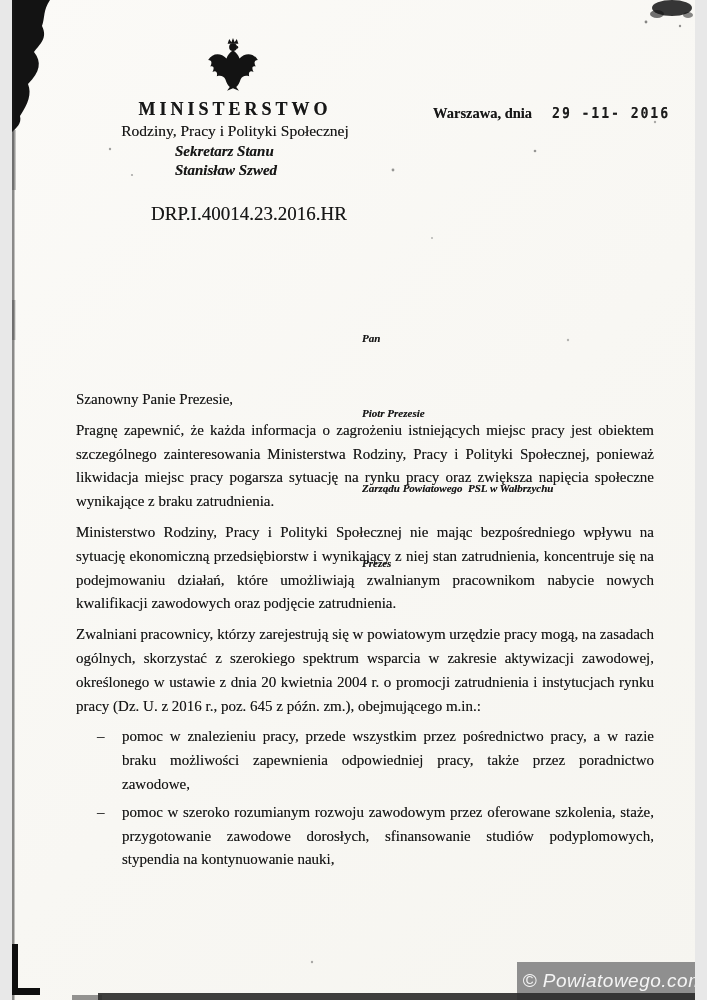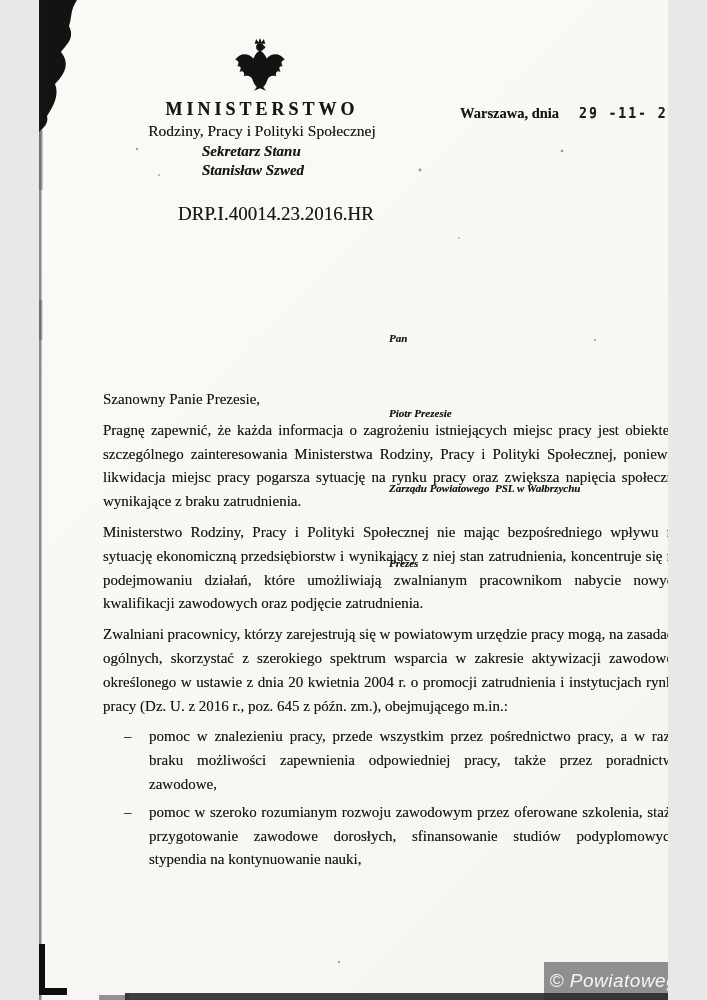--- a/index.html
+++ b/index.html
@@ -1,18 +1,18 @@
 <!DOCTYPE html>
 <html lang="pl"><head>
 <meta charset="utf-8">
 <style>
   html,body{margin:0;padding:0;background:#e8e8e8;}
   .page{
     position:relative;
-    width:629px;height:1000px;
+    width:683px;height:1000px;
     margin:0 auto;
     background:linear-gradient(135deg,#fbfaf7 0%,#f8f7f3 55%,#f6f5f0 100%);
     overflow:hidden;
     font-family:"Liberation Serif","DejaVu Serif",serif;
     color:#171717;
   }
   .ink{ text-shadow:0 0 0.5px rgba(25,25,25,0.55); }
 
   
   .emblem{ position:absolute; left:194px; top:36px; width:54px; height:60px; }

